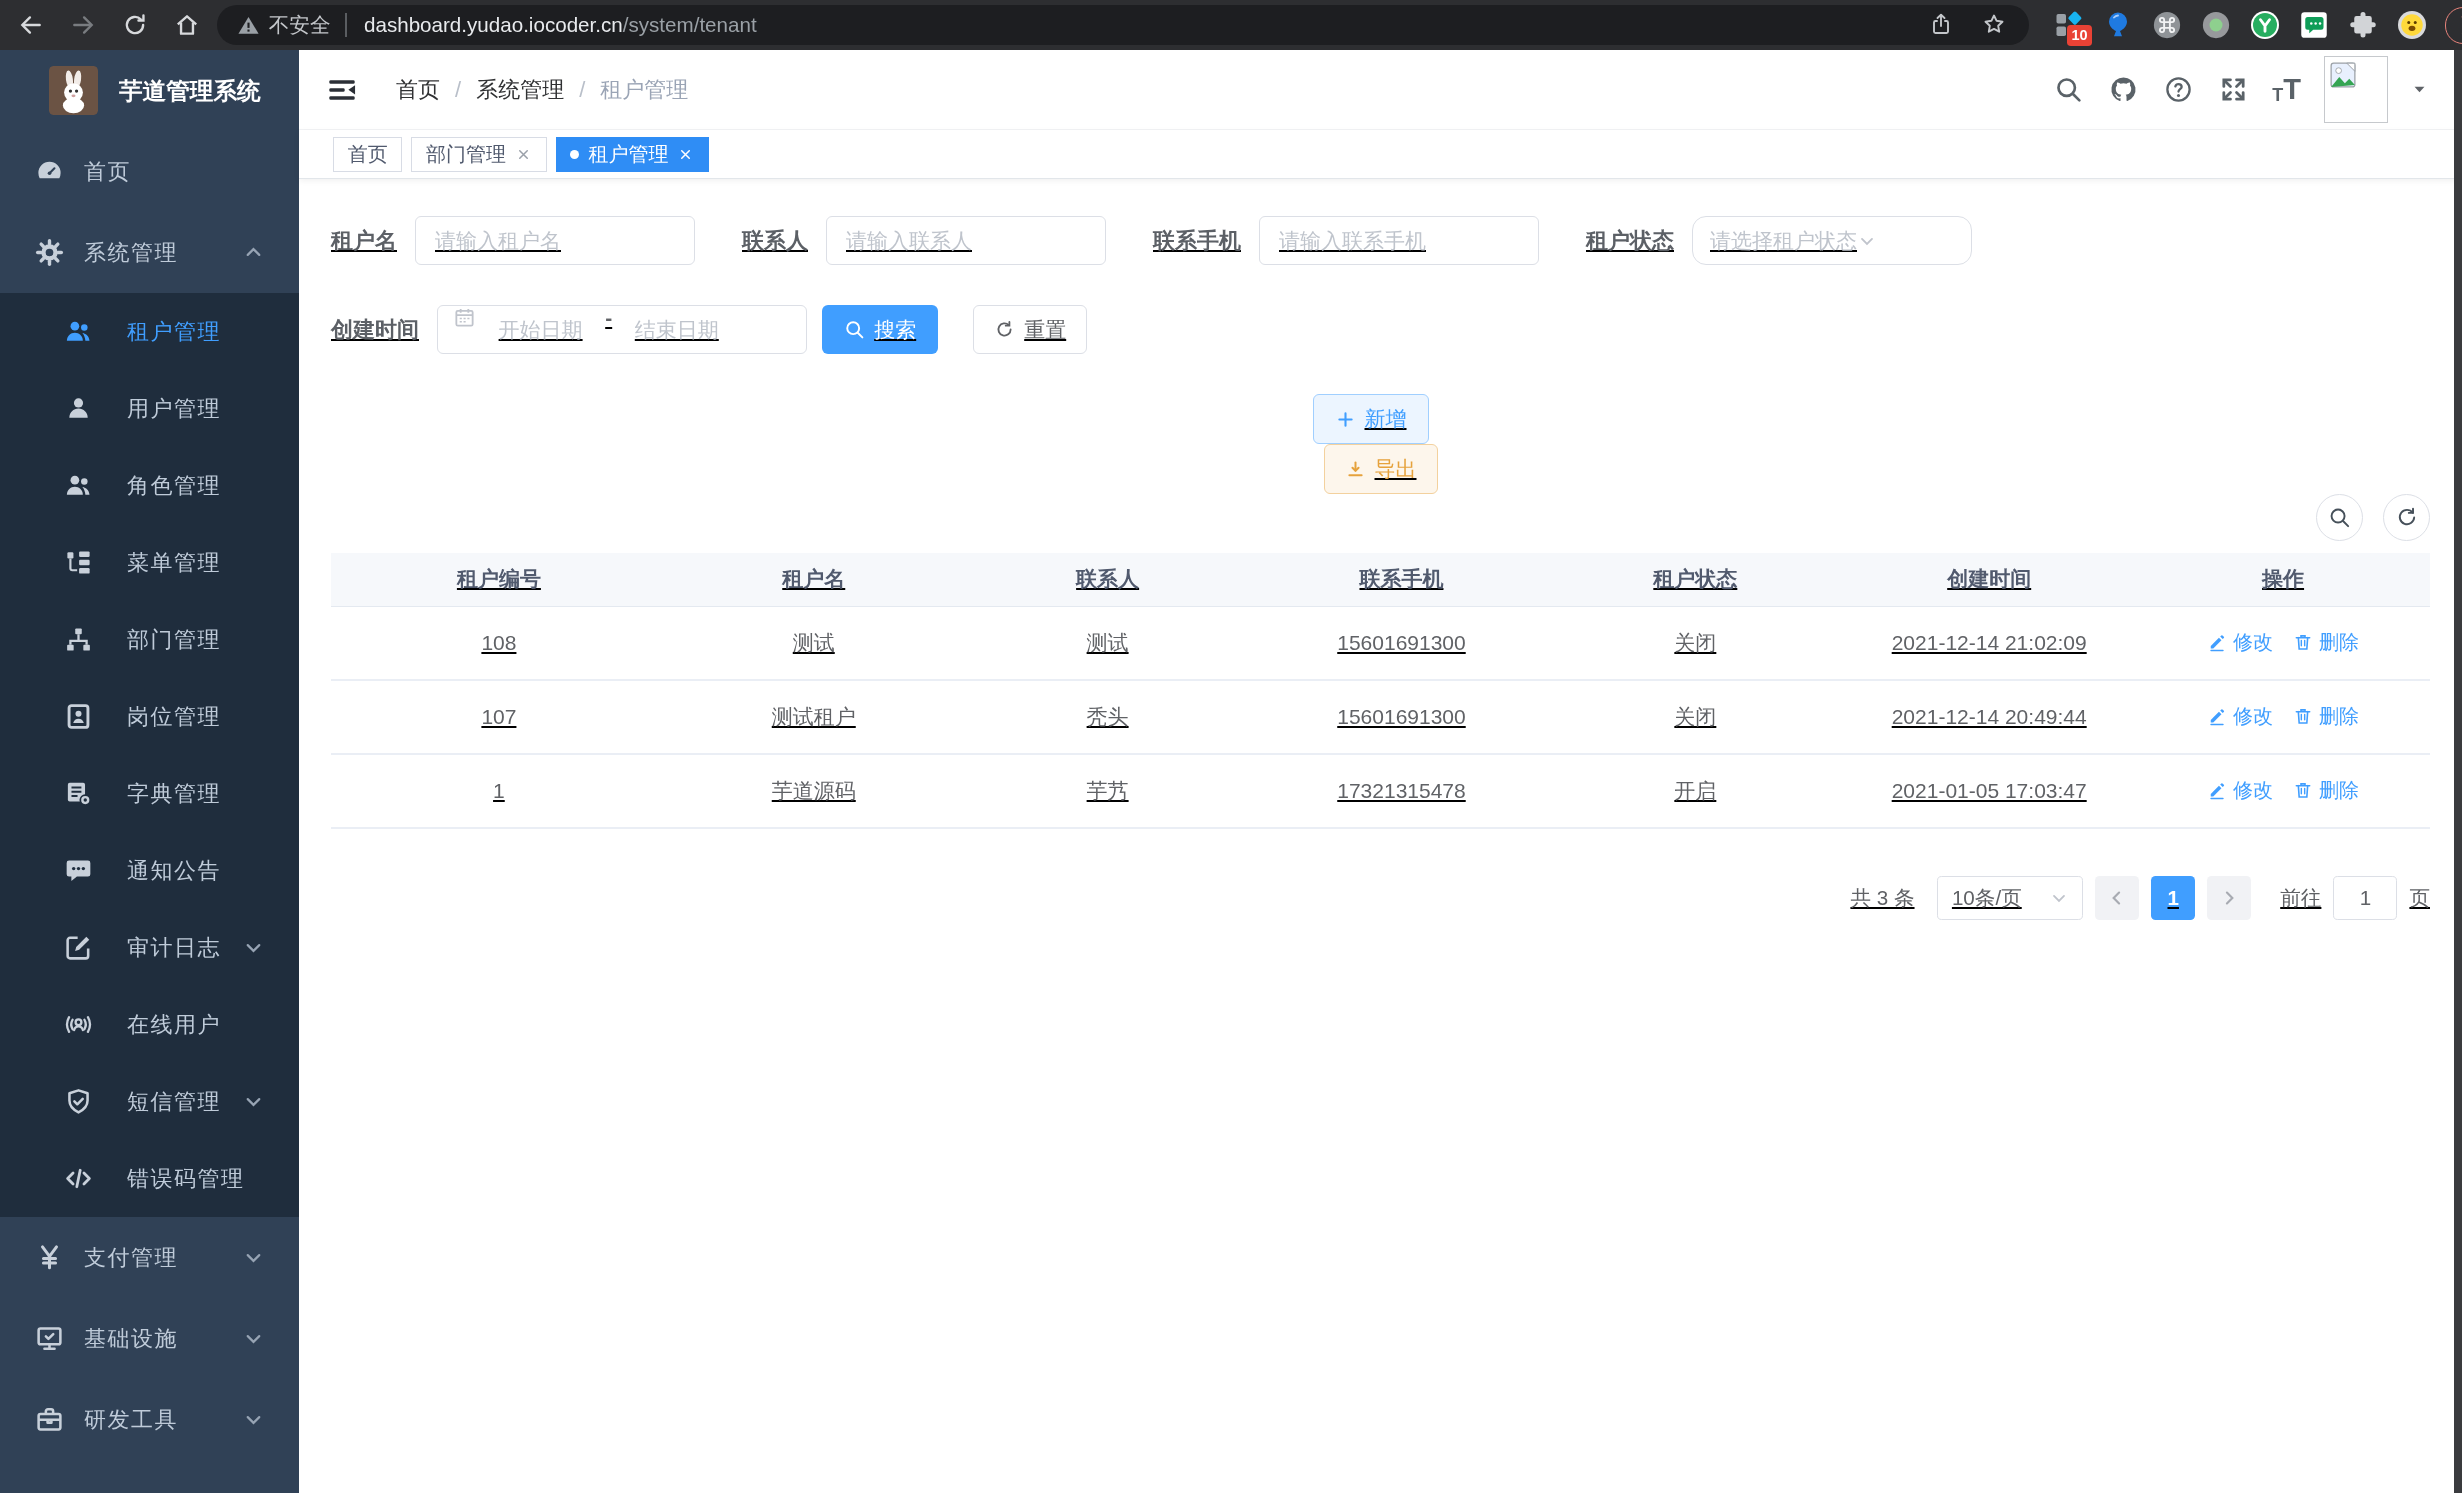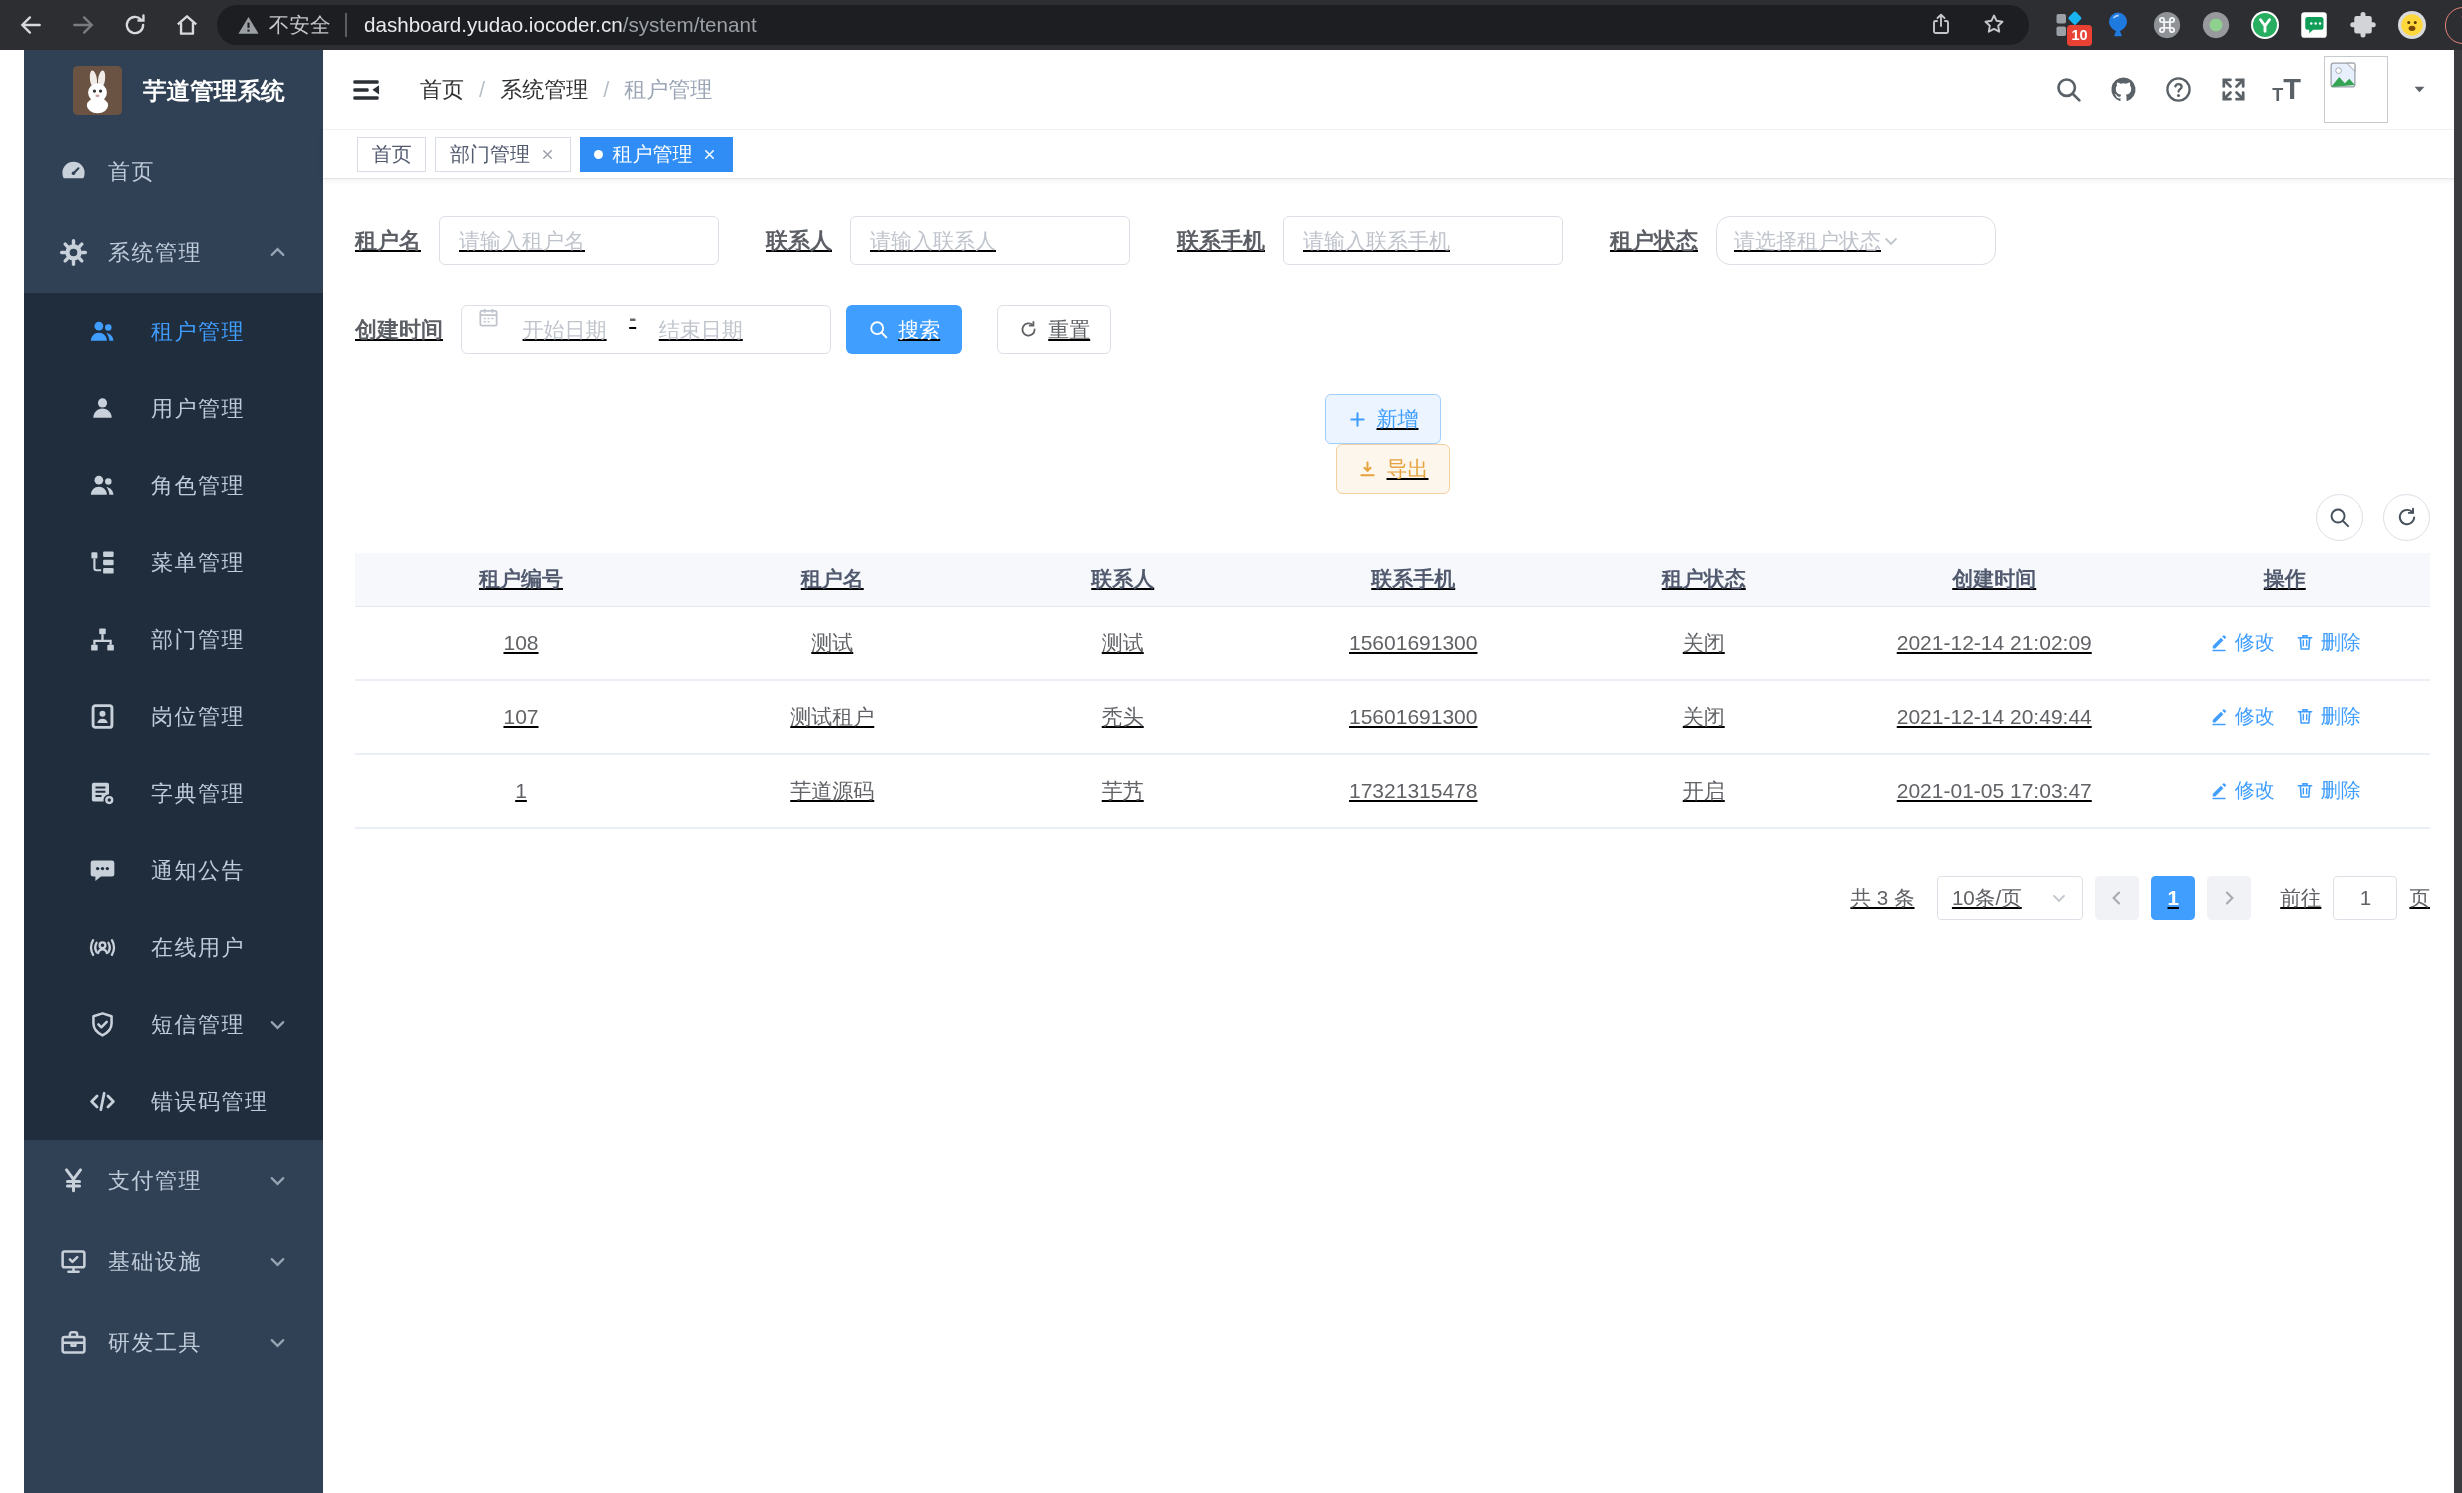--- a/index.html
+++ b/index.html
@@ -26,21 +26,21 @@
   .omni-right .bic{width:27px;height:27px;}
   .omni-right .bic svg{width:24px;height:24px;}
   .extensions{display:flex;align-items:center;gap:17px;margin-left:24px;}
   .ext{position:relative;width:32px;height:32px;display:flex;align-items:center;justify-content:center;}
   .ext svg{width:30px;height:30px;}
   .ext .badge{position:absolute;right:-7.6px;bottom:-4.6px;background:#e94235;color:#fff;font-size:14.5px;line-height:1;padding:3px 4.6px;border-radius:3.8px;font-weight:700;}
   .update-pill{margin-left:17px;display:flex;align-items:center;gap:10.7px;height:37px;padding:0 12px 0 15px;border:1.5px solid #e8837b;border-radius:18px;color:#f28b82;}
   .update-pill .upd-label{font-size:20.6px;white-space:nowrap;}
 
   
-  .app{display:flex;height:1444px;padding-left:24px;}
+  .app{display:flex;height:1444px;}
 
   
   .sidebar{width:299px;flex:0 0 299px;background:#304156;color:#bfcbd9;overflow:hidden;}
   .logo-row{height:81px;display:flex;align-items:center;padding-left:49px;gap:21px;}
   .logo-img{width:49px;height:49px;border-radius:4.6px;overflow:hidden;flex:0 0 49px;}
   .logo-img svg{width:49px;height:49px;}
   .logo-title{color:#fff;font-size:23.6px;font-weight:700;white-space:nowrap;}
   .menu{display:flex;flex-direction:column;}
   .menu-item{display:flex;align-items:center;cursor:pointer;}
   .menu-item.top{height:81px;padding-left:35px;}
@@ -388,20 +388,34 @@
               <svg viewBox="0 0 24 24">
                 <path fill="currentColor" d="M4.2 3.8h15.6a2 2 0 0 1 2 2v9.2a2 2 0 0 1-2 2h-9.1l-4.6 3.6v-3.6H4.2a2 2 0 0 1-2-2V5.8a2 2 0 0 1 2-2z"></path>
                 <g fill="#1f2d3d">
                   <circle cx="8" cy="10.4" r="1.4"></circle>
                   <circle cx="12" cy="10.4" r="1.4"></circle>
                   <circle cx="16" cy="10.4" r="1.4"></circle>
                 </g>
               </svg>
             </span>
             <span class="menu-label">通知公告</span>
+          </div>
+          <div class="menu-item sub">
+            <span class="menu-icon">
+              <svg viewBox="0 0 24 24" fill="none" stroke="currentColor" stroke-width="2.1">
+                <path d="M20 12.8V19a2 2 0 0 1-2 2H5a2 2 0 0 1-2-2V6a2 2 0 0 1 2-2h6.3"></path>
+                <path d="M9.2 14.8l.9-3.3 8.4-8.4 2.4 2.4-8.4 8.4z" fill="currentColor" stroke="none"></path>
+              </svg>
+            </span>
+            <span class="menu-label">审计日志</span>
+            <span class="menu-arrow">
+              <svg viewBox="0 0 24 24" fill="none" stroke="currentColor" stroke-width="2.3" stroke-linecap="round">
+                <path d="M6 9.5l6 6 6-6"></path>
+              </svg>
+            </span>
           </div>
           <div class="menu-item sub">
             <span class="menu-icon">
               <svg viewBox="0 0 24 24" fill="none" stroke="currentColor" stroke-width="1.9" stroke-linecap="round">
                 <circle cx="12" cy="10.2" r="2.4"></circle>
                 <path d="M8.4 16.6c.5-2 1.9-3.1 3.6-3.1s3.1 1.1 3.6 3.1"></path>
                 <path d="M7.1 8.1q-2.3 3.9 0 7.8"></path>
                 <path d="M16.9 8.1q2.3 3.9 0 7.8"></path>
                 <path d="M4.2 5.9q-3.5 6.1 0 12.2"></path>
                 <path d="M19.8 5.9q3.5 6.1 0 12.2"></path>

